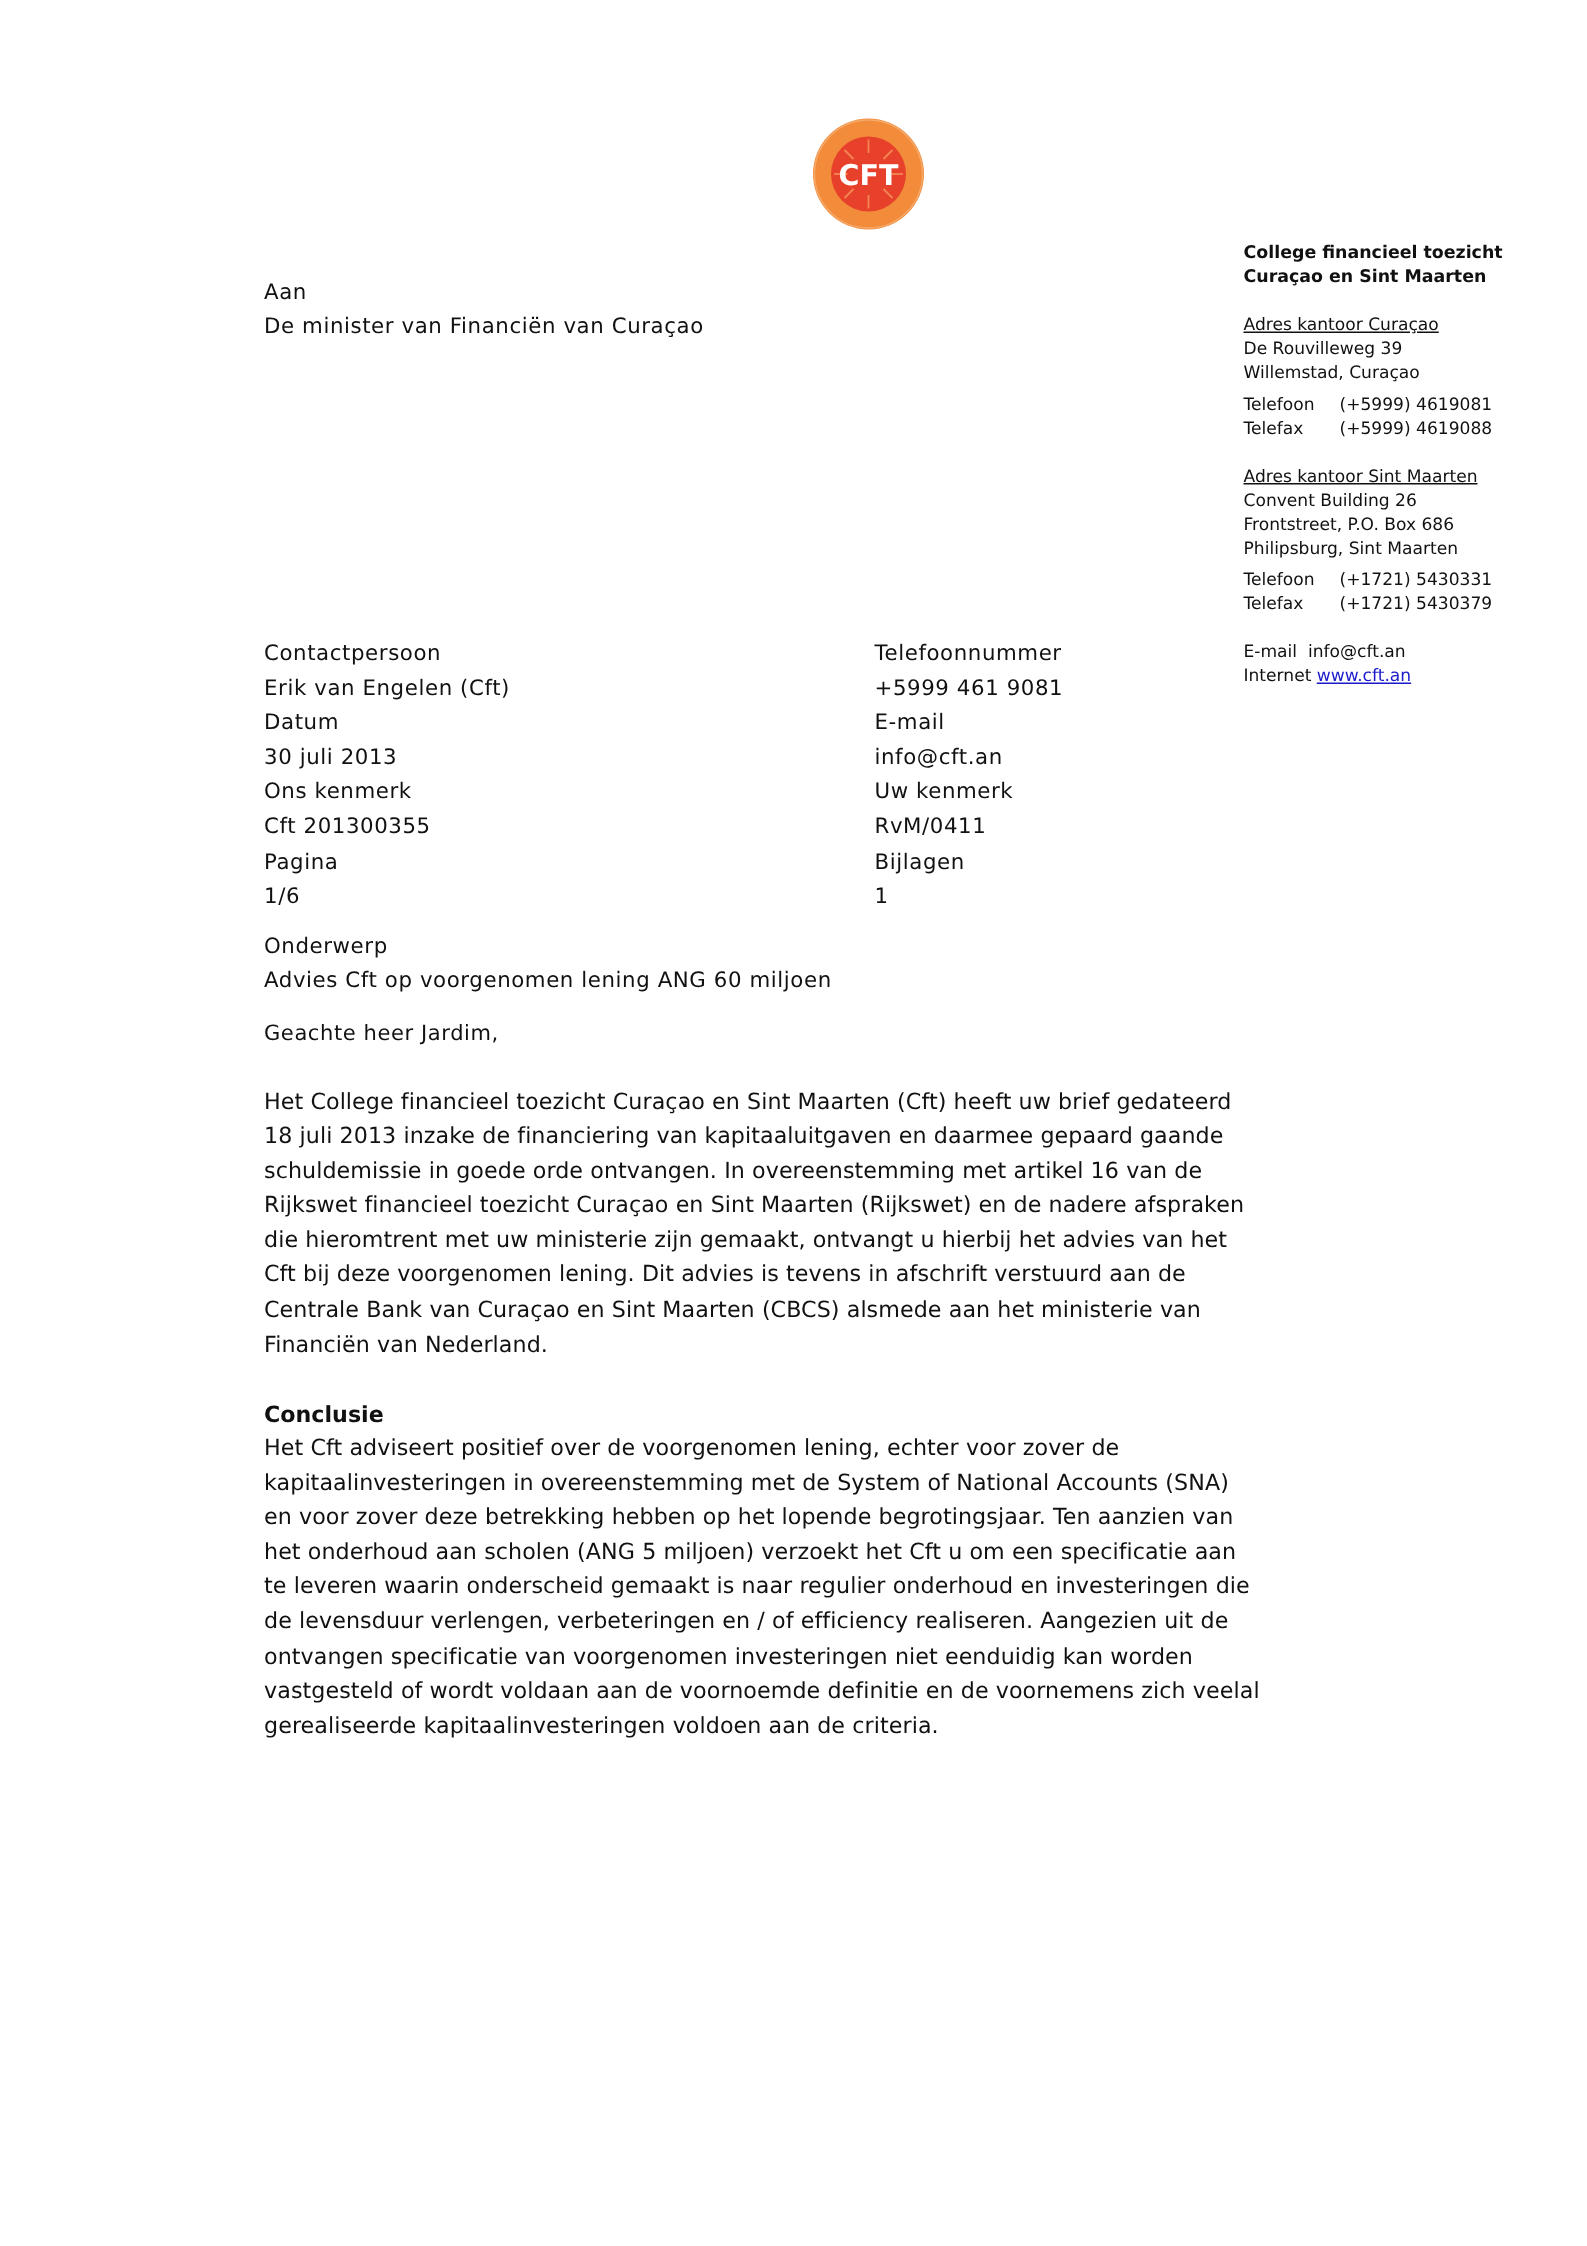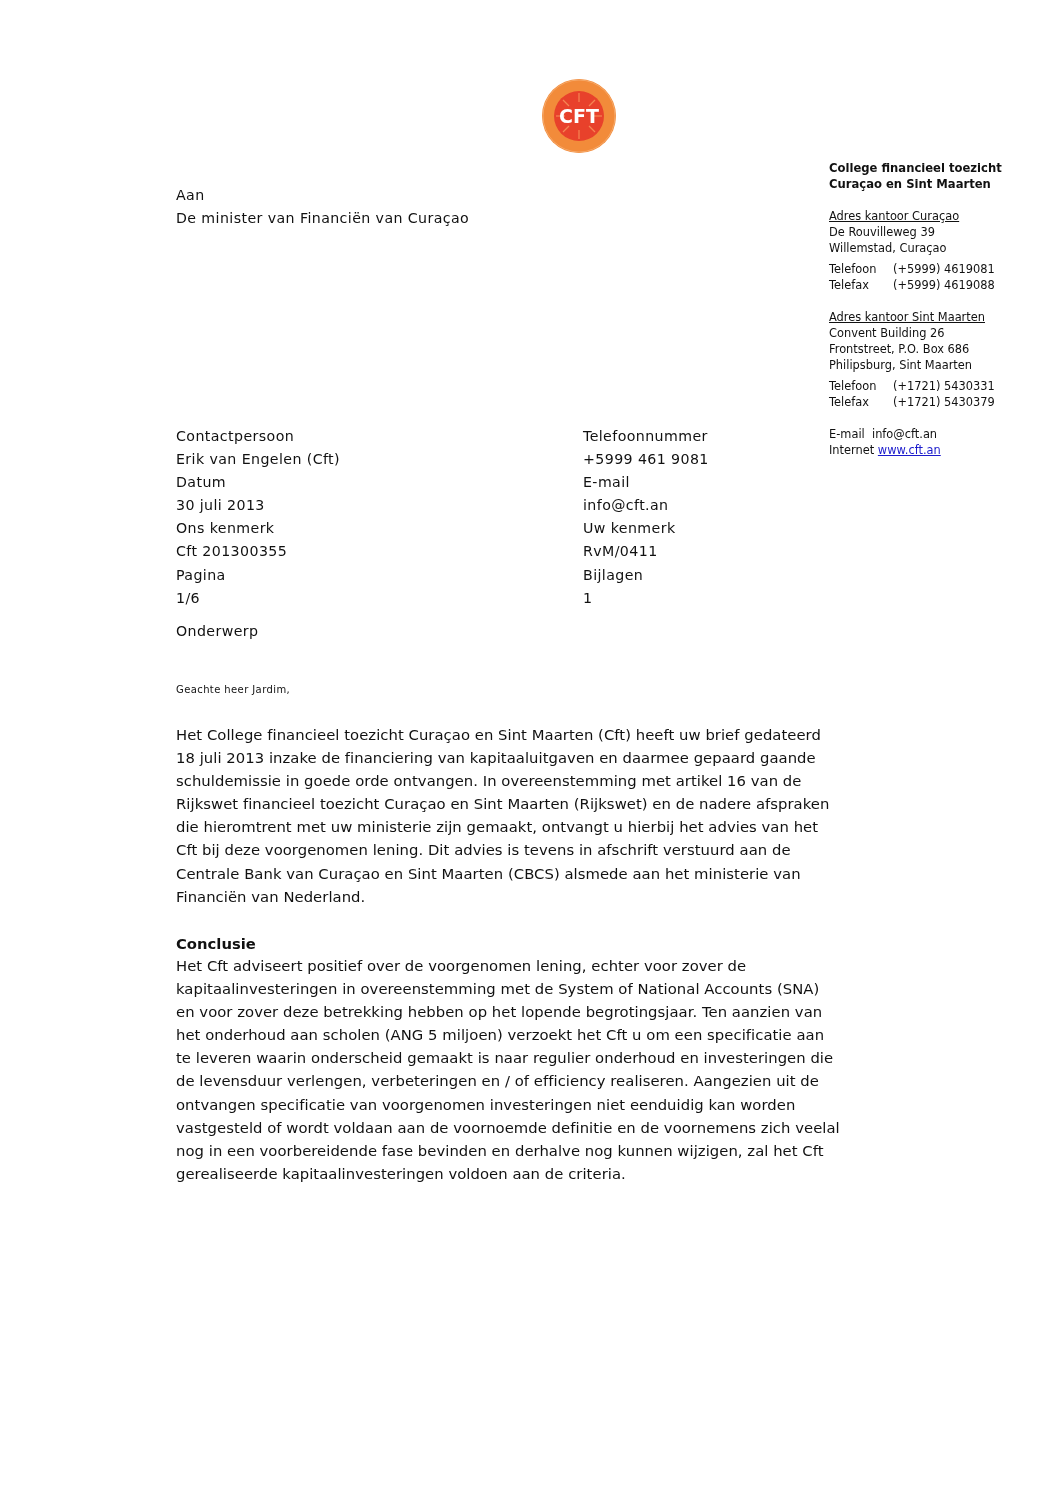--- a/index.html
+++ b/index.html
@@ -21,21 +21,21 @@
   .side a { color: #1a1acc; text-decoration: underline; }
 
   
   .aan { left: 176px; top: 184px; font-size: 14.2px; line-height: 23px; letter-spacing: 0.4px; }
 
   
   .meta { left: 176px; top: 377px; width: 560px; font-size: 14.2px; line-height: 23.1px; letter-spacing: 0.4px; }
   .meta .grid { display: grid; grid-template-columns: 407px 1fr; margin-top: 48px; }
 
   .subject { left: 176px; top: 620px; font-size: 14.2px; line-height: 23px; letter-spacing: 0.4px; }
-  .salute { left: 176px; top: 678px; font-size: 10px; line-height: 23px; letter-spacing: 0.4px; }
+  .salute { left: 176px; top: 678px; font-size: 14px; line-height: 23px; letter-spacing: 0.4px; }
 
   .body-p { left: 176px; width: 720px; font-size: 14.8px; line-height: 23.1px; letter-spacing: 0.05px; }
   .p1 { top: 723px; }
   .concl-h { left: 176px; top: 932px; font-size: 14.8px; font-weight: bold; line-height: 23px; }
   .p2 { top: 954px; }
   .line { white-space: nowrap; }
 </style>
 </head>
 <body>
 
@@ -120,20 +120,21 @@
     <div>RvM/0411</div>
     <div>Pagina</div>
     <div>Bijlagen</div>
     <div>1/6</div>
     <div>1</div>
   </div>
 </div>
 
 <div class="abs subject">
   <div>Onderwerp</div>
+  <div>Advies Cft op voorgenomen lening ANG 60 miljoen</div>
 </div>
 
 <div class="abs salute">Geachte heer Jardim,</div>
 
 <div class="abs body-p p1">
   <div class="line">Het College financieel toezicht Curaçao en Sint Maarten (Cft) heeft uw brief gedateerd</div>
   <div class="line">18 juli 2013 inzake de financiering van kapitaaluitgaven en daarmee gepaard gaande</div>
   <div class="line">schuldemissie in goede orde ontvangen. In overeenstemming met artikel 16 van de</div>
   <div class="line">Rijkswet financieel toezicht Curaçao en Sint Maarten (Rijkswet) en de nadere afspraken</div>
   <div class="line">die hieromtrent met uw ministerie zijn gemaakt, ontvangt u hierbij het advies van het</div>
@@ -145,15 +146,14 @@
 <div class="abs concl-h">Conclusie</div>
 <div class="abs body-p p2">
   <div class="line">Het Cft adviseert positief over de voorgenomen lening, echter voor zover de</div>
   <div class="line">kapitaalinvesteringen in overeenstemming met de System of National Accounts (SNA)</div>
   <div class="line">en voor zover deze betrekking hebben op het lopende begrotingsjaar. Ten aanzien van</div>
   <div class="line">het onderhoud aan scholen (ANG 5 miljoen) verzoekt het Cft u om een specificatie aan</div>
   <div class="line">te leveren waarin onderscheid gemaakt is naar regulier onderhoud en investeringen die</div>
   <div class="line">de levensduur verlengen, verbeteringen en / of efficiency realiseren. Aangezien uit de</div>
   <div class="line">ontvangen specificatie van voorgenomen investeringen niet eenduidig kan worden</div>
   <div class="line">vastgesteld of wordt voldaan aan de voornoemde definitie en de voornemens zich veelal</div>
-  <div class="line">nog in een voorbereidende fase bevinden en derhalve nog kunnen wijzigen, zal het Cft</div>
   <div class="line">gerealiseerde kapitaalinvesteringen voldoen aan de criteria.</div>
 </div>
 
 </body></html>

